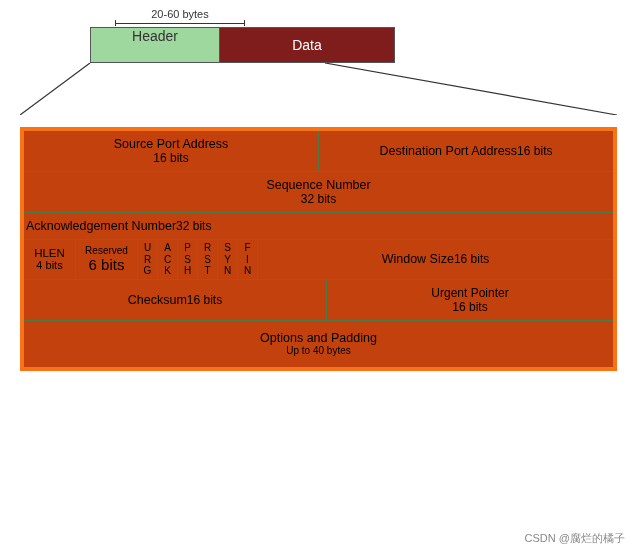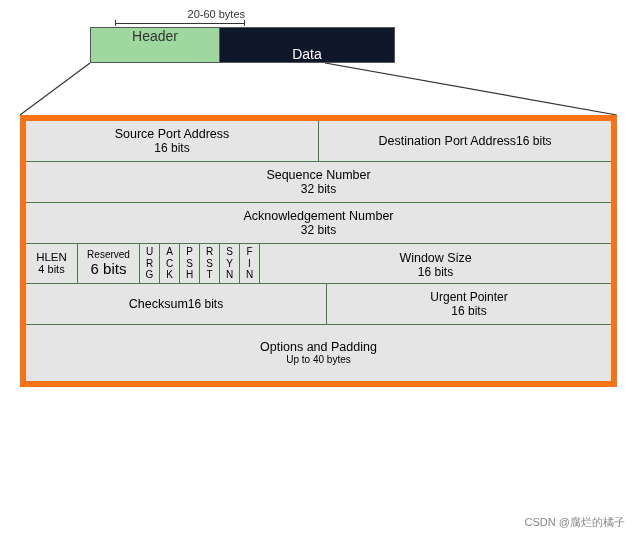--- a/index.html
+++ b/index.html
@@ -11,68 +11,68 @@
       font-size: 13px;
       position: relative;
       overflow: hidden;
     }
   </style>
 </head>
 <body>
 
 <div style="position:relative; padding: 8px 20px 0 20px;">
 
-  <div style="margin-left: 95px; margin-bottom: 1px; display:flex; flex-direction:column; align-items:flex-end; width:130px;">
+  <div style="margin-left: 95px; margin-bottom: 1px; display:flex; flex-direction:column; align-items:center; width:130px;">
     <span style="font-size:11px; color:#333;">20-60 bytes</span>
     <div style="display:flex; align-items:center; width:100%;">
       <div style="width:1px; height:6px; background:#333; margin-right:0;"></div>
       <div style="flex:1; height:1px; background:#333;"></div>
       <div style="width:1px; height:6px; background:#333;"></div>
     </div>
   </div>
 
   <div style="display:flex; margin-left: 70px;">
     <div style="background:#9fd89f; border:1.5px solid #555; width:130px; height:36px; display:flex; justify-content:center; font-size:14px; color:#333;">
       <span>Header</span>
     </div>
-    <div style="background:#0f172a; border:1.5px solid #555; border-left:none; width:175px; height:36px; display:flex; align-items:flex-end; justify-content:center; font-size:14px; color:#fff;">
+    <div style="background:#7f1d1d; border:1.5px solid #555; border-left:none; width:175px; height:36px; display:flex; align-items:center; justify-content:center; font-size:14px; color:#fff;">
       <span>Data</span>
     </div>
   </div>
 </div>
 
 <svg width="597" height="52" style="display:block; margin: 0 20px;">
 
   <line x1="70" y1="0" x2="0" y2="52" stroke="#333" stroke-width="1.2"></line>
 
   <line x1="305" y1="0" x2="597" y2="52" stroke="#333" stroke-width="1.2"></line>
 </svg>
 
-<div style="border:6px solid #f97316; margin: 0 20px; background:#e5e5e5;">
+<div style="border:4px solid #f97316; margin: 12px 20px; background:#c2410c;">
 
   <div style="display:flex; border-bottom:1.5px solid #4a7a4a;">
     <div style="flex:1; display:flex; flex-direction:column; align-items:center; justify-content:center; padding:6px 2px; border-right:1.5px solid #4a7a4a; text-align:center;">
       <span style="font-size:12.5px;">Source Port Address</span>
       <span style="font-size:12px;">16 bits</span>
     </div>
     <div style="flex:1; display:flex; flex-direction:row; align-items:center; justify-content:center; padding:6px 2px; text-align:center;">
       <span style="font-size:12.5px;">Destination Port Address</span>
       <span style="font-size:12px;">16 bits</span>
     </div>
   </div>
 
   <div style="display:flex; border-bottom:1.5px solid #4a7a4a;">
     <div style="flex:1; display:flex; flex-direction:column; justify-content:center; padding:6px 2px; text-align:center;">
       <span style="font-size:12.5px;">Sequence Number</span>
       <span style="font-size:12px;">32 bits</span>
     </div>
   </div>
 
   <div style="display:flex; border-bottom:1.5px solid #4a7a4a;">
-    <div style="flex:1; display:flex; flex-direction:column; align-items:center; justify-content:center; padding:6px 2px; text-align:center;">
+    <div style="flex:1; display:flex; flex-direction:row; align-items:center; padding:6px 2px; text-align:center;">
       <span style="font-size:12.5px;">Acknowledgement Number</span>
       <span style="font-size:12px;">32 bits</span>
     </div>
   </div>
 
   <div style="display:flex; border-bottom:1.5px solid #4a7a4a; align-items:stretch;">
 
     <div style="width:52px; min-width:52px; display:flex; flex-direction:column; align-items:center; justify-content:center; padding:4px 4px; border-right:1.5px solid #4a7a4a; text-align:center;">
       <span style="font-size:11.5px;">HLEN</span>
       <span style="font-size:11px;">4 bits</span>
@@ -107,41 +107,41 @@
       <span>S
 Y
 N</span>
     </div>
     <div style="width:20px; min-width:18px; display:flex; flex-direction:column; align-items:center; justify-content:center; padding:2px 1px; border-right:1.5px solid #4a7a4a; text-align:center; font-size:10px; line-height:1.15; white-space:pre;">
       <span>F
 I
 N</span>
     </div>
 
-    <div style="flex:1; display:flex; flex-direction:column; align-items:center; justify-content:flex-end; padding:4px 2px; text-align:center;">
+    <div style="flex:1; display:flex; flex-direction:row; align-items:center; justify-content:center; padding:4px 2px; text-align:center;">
       <span style="font-size:12.5px;">Window Size</span>
       <span style="font-size:12px;">16 bits</span>
     </div>
   </div>
 
   <div style="display:flex; border-bottom:1.5px solid #4a7a4a;">
     <div style="flex:1; display:flex; flex-direction:row; align-items:center; justify-content:center; padding:6px 10px; border-right:1.5px solid #4a7a4a; text-align:center;">
       <span style="font-size:12.5px;">Checksum</span>
       <span style="font-size:12px;">16 bits</span>
     </div>
     <div style="flex:1; display:flex; flex-direction:column; align-items:center; justify-content:center; padding:6px 2px; text-align:center;">
       <span style="font-size:12px;">Urgent Pointer</span>
       <span style="font-size:12px;">16 bits</span>
     </div>
   </div>
 
   <div style="display:flex;">
-    <div style="flex:1; display:flex; flex-direction:column; align-items:center; justify-content:center; padding:18px 2px; text-align:center; height:56px;">
+    <div style="flex:1; display:flex; flex-direction:column; align-items:center; justify-content:center; padding:18px 2px; text-align:center; height:46px;">
       <span style="font-size:12.5px;">Options and Padding</span>
       <span style="font-size:10px;">Up to 40 bytes</span>
     </div>
   </div>
 
 </div>
 
-<div style="position:absolute; bottom:22px; right:12px; font-size:11px; color:#888;">
+<div style="position:absolute; bottom:6px; right:12px; font-size:11px; color:#888;">
   <span>CSDN @腐烂的橘子</span>
 </div>
 
 </body></html>

